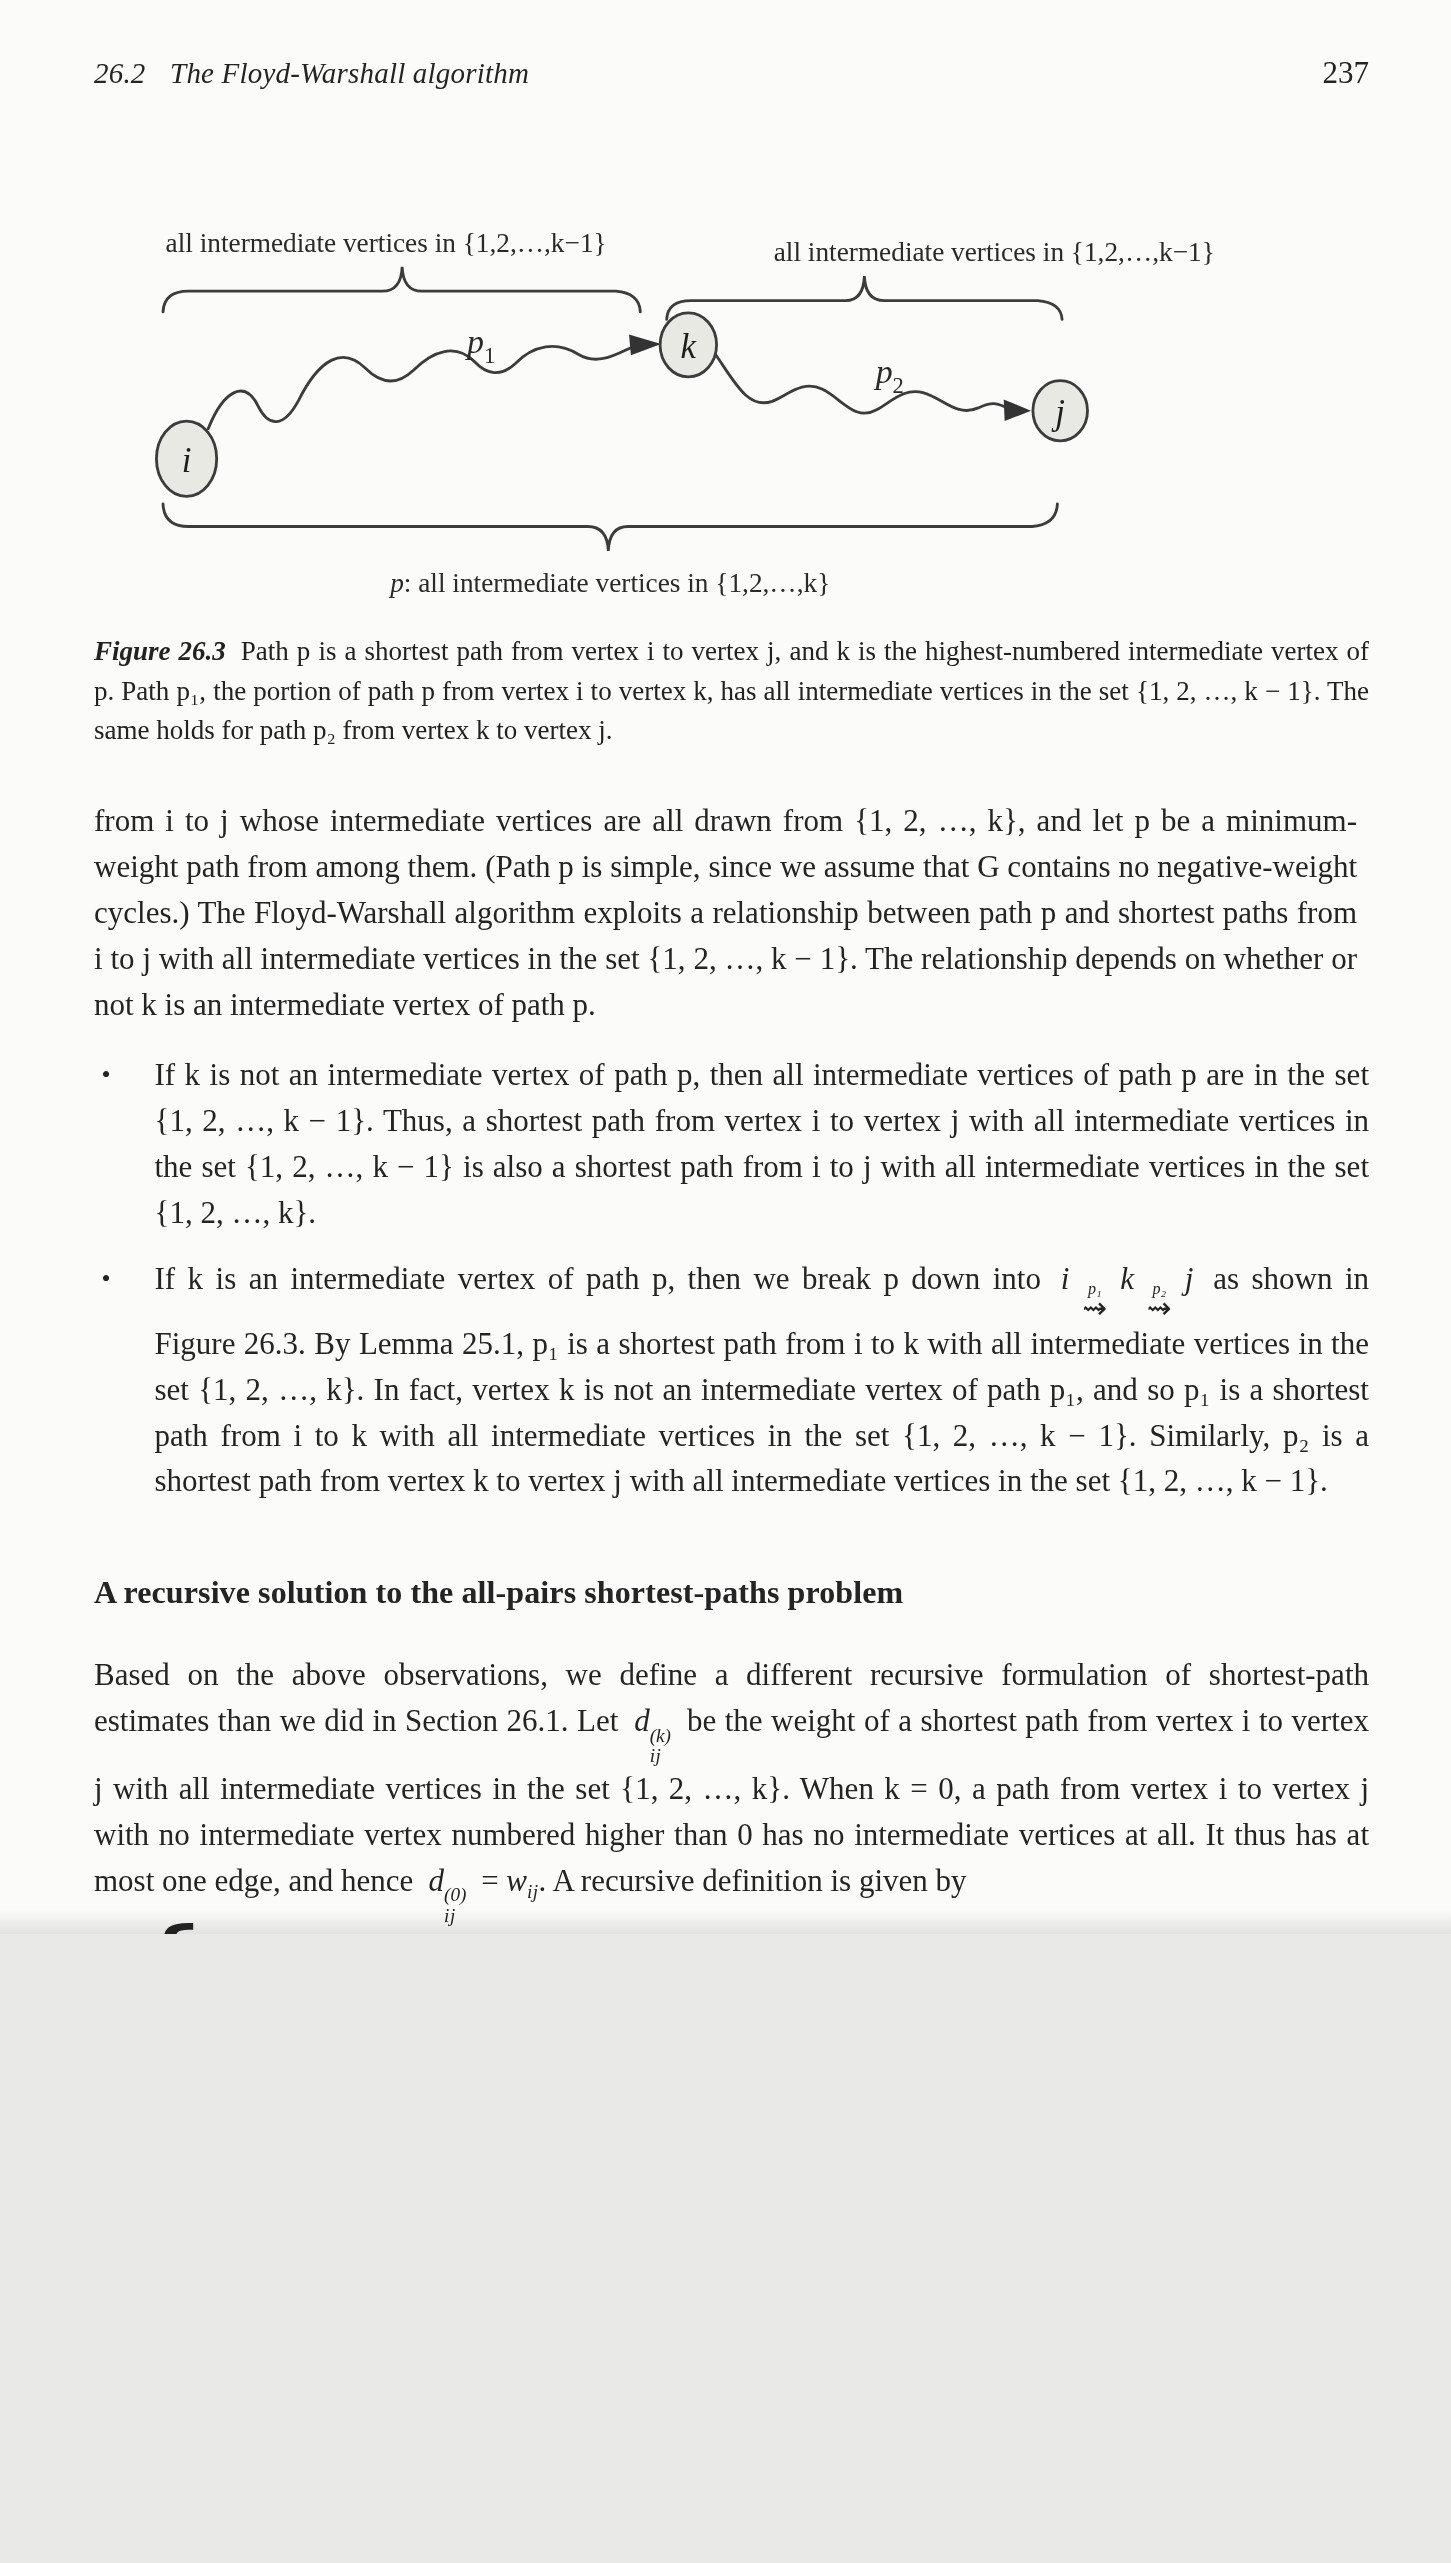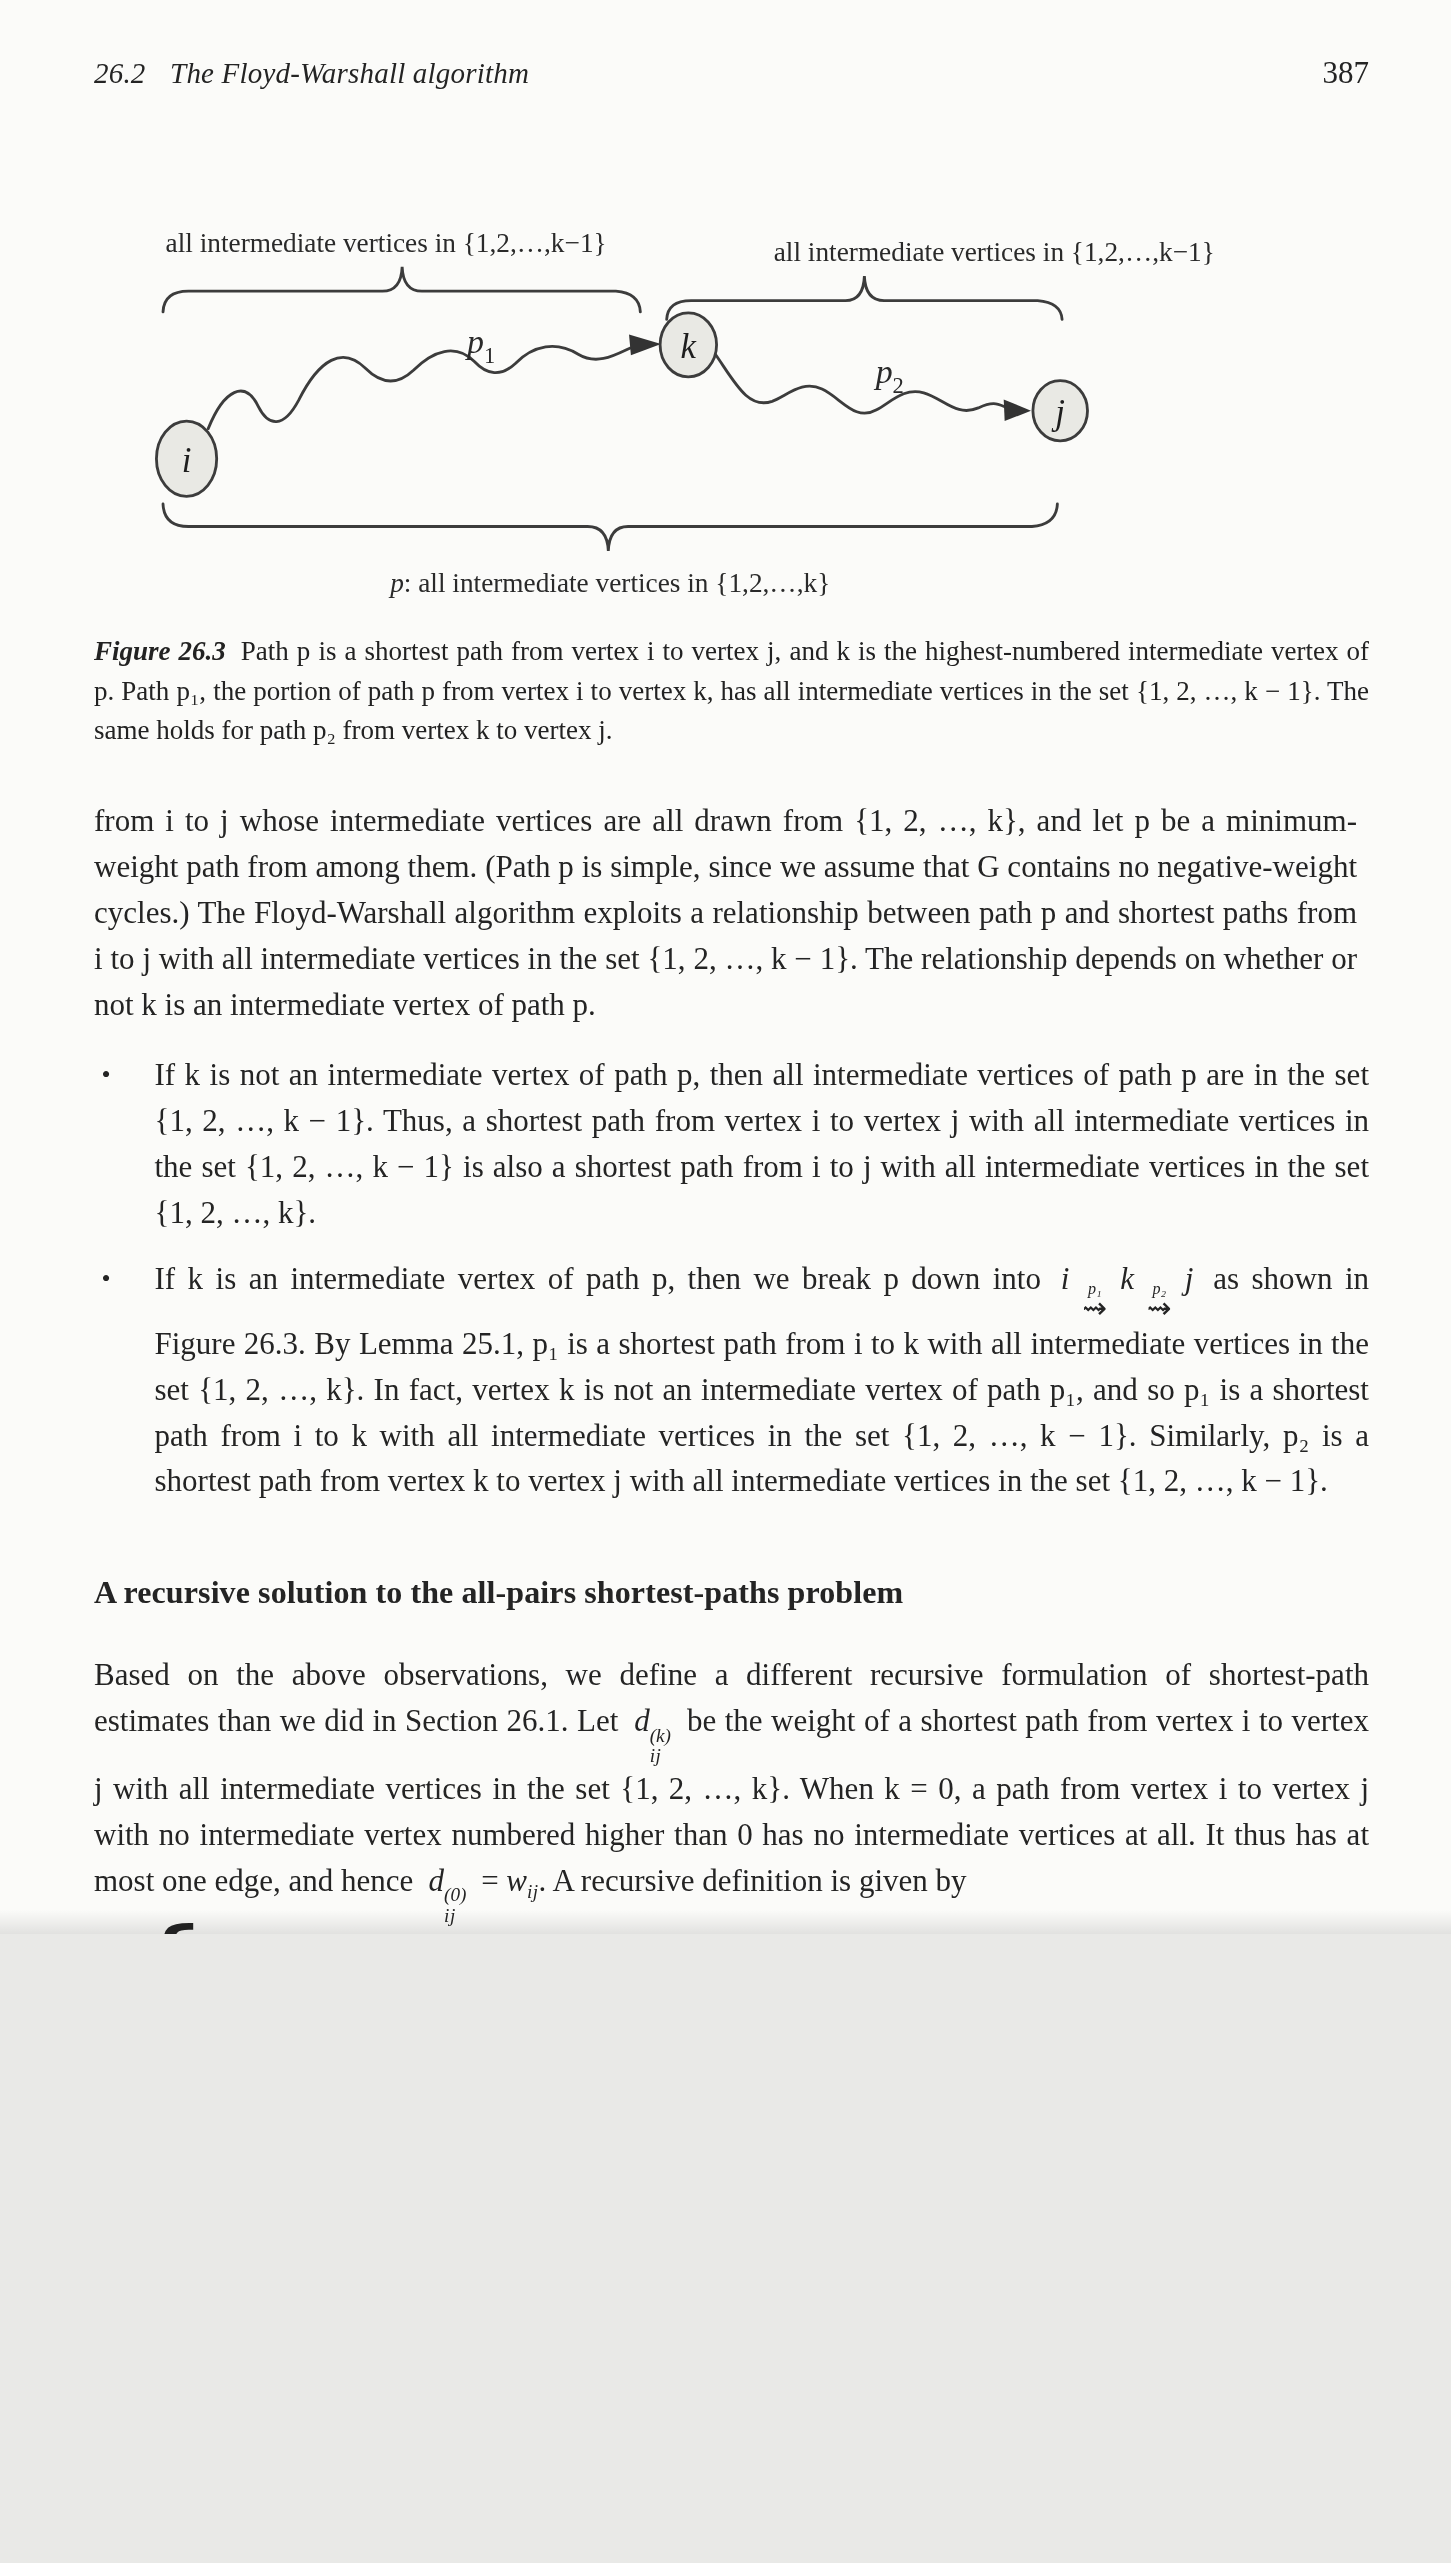--- a/index.html
+++ b/index.html
@@ -78,21 +78,21 @@
 </style>
 </head>
 <body>
 
 <div class="page">
 
   <div class="running-head">
     <div class="rh-left">
       <span class="rh-num">26.2</span><span>The Floyd-Warshall algorithm</span>
     </div>
-    <div class="rh-page">387</div>
+    <div class="rh-page">237</div>
   </div>
 
   <div class="fig-wrap">
     <svg width="1318" height="405" viewBox="0 0 1400 430">
 
       <text class="fig-label-text" x="322" y="42" text-anchor="middle">all intermediate vertices in {1,2,…,k−1}</text>
       <text class="fig-label-text" x="968" y="52" text-anchor="middle">all intermediate vertices in {1,2,…,k−1}</text>
 
       <path class="fig-stroke" d="M 85 106 Q 86 84 112 84 L 318 84 Q 338 84 339 58 Q 340 84 360 84 L 566 84 Q 591 86 592 106"></path>
 

